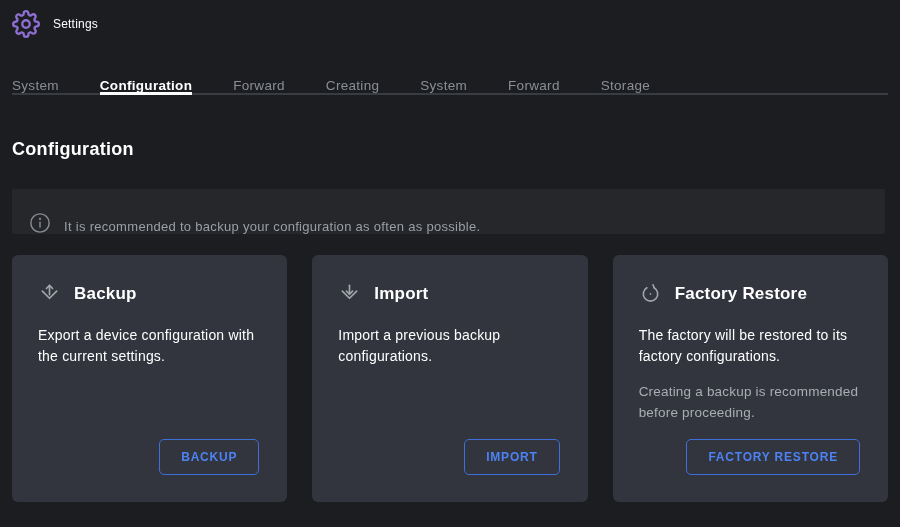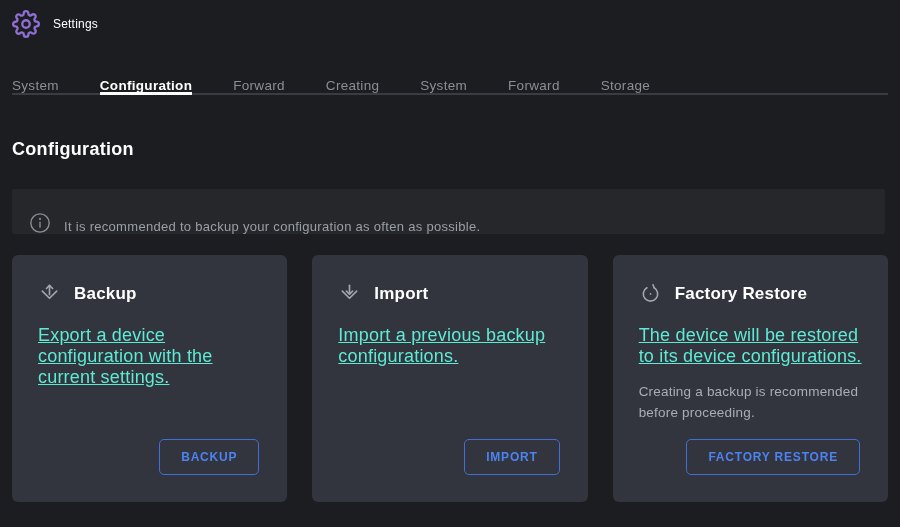--- a/index.html
+++ b/index.html
@@ -50,22 +50,22 @@
 
   
   .cards { display:flex; gap:25px; margin:21px 12px 10px 12px; }
   .card {
     flex:1; height:247px; background:#32353d; border-radius:6px;
     position:relative; padding:27px 26px;
   }
   .card-head { display:flex; align-items:center; gap:13px; }
   .card-title { font-size:17px; font-weight:600; letter-spacing:.2px; }
   .card-desc {
-    margin-top:20px; color:#5eead4; font-size:18px;
-    line-height:21px; letter-spacing:.2px;text-decoration:underline;
+    margin-top:20px; color:#ffffff; font-size:14px;
+    line-height:21px; letter-spacing:.2px;
   }
   .card-note {
     margin-top:14px; color:#a9adb4; font-size:13.5px;
     line-height:21px; letter-spacing:.2px; 
   }
   .card-btn {
     position:absolute; right:28px; bottom:27px;
     background:transparent; border:1px solid #3f6fd8; border-radius:5px;
     color:#4d82f3; font-size:12px; font-weight:700; letter-spacing:.8px;
     padding:10px 21px; cursor:pointer;
@@ -145,18 +145,18 @@
     <div class="card-head">
       <span class="icon">
         <svg viewBox="0 0 24 24" width="23" height="23" fill="none" stroke="#a2a6ad" stroke-width="1.7" stroke-linecap="round" stroke-linejoin="round">
           <path d="M15.75 6 A7.5 7.5 0 1 1 8.25 6"></path>
           <line x1="15.75" y1="5.8" x2="14.6" y2="2.9"></line>
           <circle cx="12" cy="12.5" r="0.9" fill="#a2a6ad" stroke="none"></circle>
         </svg>
       </span>
       <span class="card-title">Factory Restore</span>
     </div>
-    <p class="card-desc">The device will be restored to its device configurations.</p>
+    <p class="card-desc">The factory will be restored to its factory configurations.</p>
     <p class="card-note">Creating a backup is recommended before proceeding.</p>
     <button class="card-btn">FACTORY RESTORE</button>
   </div>
 
 </section>
 
 </body></html>

